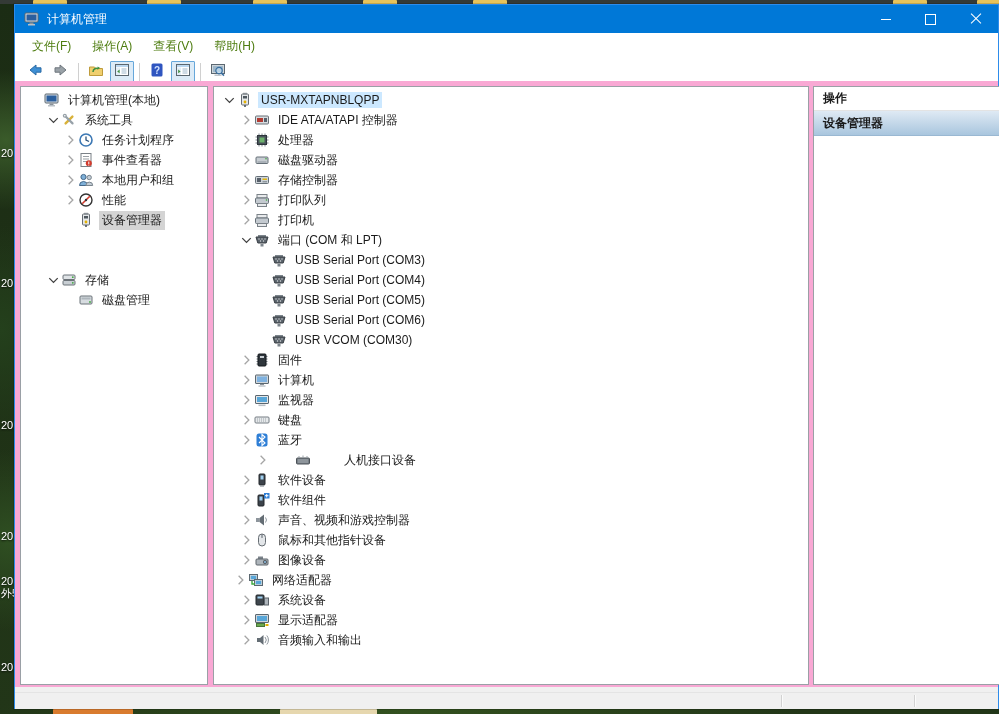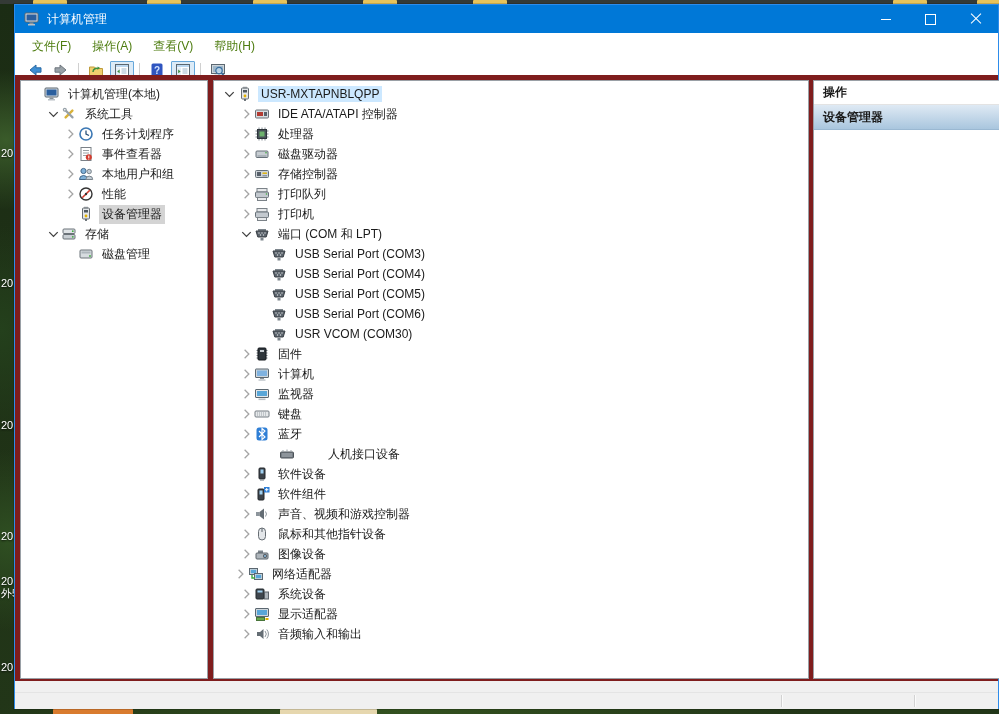--- a/index.html
+++ b/index.html
@@ -33,21 +33,21 @@
   .glyph-close:before{transform:rotate(45deg)}
   .glyph-close:after{transform:rotate(-45deg)}
   
   .menubar{height:26px;background:#fff;display:flex;align-items:center;padding-left:8px;font-size:12px;color:#4d7c0f}
   .menu-item{padding:4px 9px;margin-right:3px}
   .toolbar{height:25px;background:#fff;border-bottom:1px solid #dadada;display:flex;align-items:center;padding-left:7px}
   .tb-btn{width:24px;height:22px;display:flex;align-items:center;justify-content:center;margin:0 1px;border:1px solid rgba(0,0,0,0);border-radius:1px;box-sizing:border-box}
   .tb-btn.pressed{background:#dcebf7;border-color:#66a7da}
   .tb-sep{width:1px;height:18px;background:#d0d0d0;margin:0 4px}
   
-  .content{position:absolute;top:70px;left:0;width:100%;height:606px;background:#7f1d1d}
+  .content{position:absolute;top:76px;left:0;width:100%;height:606px;background:#f9a8d4}
   .panel{position:absolute;top:5px;height:599px;background:#fff;border:1px solid #9aa0a6;box-sizing:border-box;overflow:hidden}
   .panel-left{left:5px;width:188px}
   .panel-center{left:198px;width:596px}
   .panel-right{left:798px;width:205px}
   .tree{padding-top:3px;font-size:12px;color:#1a1a1a}
   .tree-row{height:20px;display:flex;align-items:center;white-space:nowrap}
   .chev{width:15px;height:16px;flex:none;display:flex;align-items:center;justify-content:center}
   .ticon{width:16px;height:16px;flex:none;margin-right:5px}
   .ticon svg,.chev svg{display:block}
   .tlabel{padding:1px 3px;border-radius:0}
@@ -275,21 +275,21 @@
               <svg viewBox="0 0 16 16" width="16" height="16">
                 <rect x="4.5" y="2" width="7" height="11" rx="1" fill="#e3e6e9" stroke="#666c72"></rect>
                 <rect x="6" y="0.8" width="4" height="1.8" fill="#8a9096"></rect>
                 <rect x="6" y="4" width="4" height="2.5" fill="#4f585f"></rect>
                 <circle cx="8" cy="10" r="1.4" fill="#e2b100"></circle>
                 <rect x="7.2" y="13" width="1.6" height="2" fill="#4f585f"></rect>
               </svg>
             </span>
             <span class="tlabel sel-inactive">设备管理器</span>
           </div>
-          <div class="tree-row" style="padding-left: 25px;">
+          <div class="tree-row" style="padding-left: 25px; margin-top: 40px;">
             <span class="chev">
               <svg viewBox="0 0 16 16" width="16" height="16">
                 <path d="M3.5 6 L8 10.5 L12.5 6" fill="none" stroke="#404040" stroke-width="1.4"></path>
               </svg>
             </span>
             <span class="ticon">
               <svg viewBox="0 0 16 16" width="16" height="16">
                 <rect x="2" y="3" width="12" height="4.5" rx="1" fill="#dfe3e6" stroke="#6b7278"></rect>
                 <rect x="2" y="8.5" width="12" height="4.5" rx="1" fill="#c9cfd4" stroke="#6b7278"></rect>
                 <circle cx="11.8" cy="5.2" r="0.9" fill="#3faa3f"></circle>
@@ -589,21 +589,21 @@
               </svg>
             </span>
             <span class="ticon">
               <svg viewBox="0 0 16 16" width="16" height="16">
                 <rect x="2.5" y="1.5" width="11" height="13" rx="2.5" fill="#2f7fd6"></rect>
                 <path d="M5 5 l6 6 -3 2.5 v-11 l3 2.5 -6 6" stroke="#fff" stroke-width="1.1" fill="none"></path>
               </svg>
             </span>
             <span class="tlabel">蓝牙</span>
           </div>
-          <div class="tree-row" style="padding-left: 25px; gap: 25px;">
+          <div class="tree-row" style="padding-left: 41px; gap: 25px;">
             <span class="chev">
               <svg viewBox="0 0 16 16" width="16" height="16">
                 <path d="M6 3.5 L10.5 8 L6 12.5" fill="none" stroke="#a6a6a6" stroke-width="1.4"></path>
               </svg>
             </span>
             <span class="ticon">
               <svg viewBox="0 0 16 16" width="16" height="16">
                 <rect x="1.5" y="6" width="13" height="6" rx="1" fill="#767e85" stroke="#4c5258"></rect>
                 <path d="M3.5 8h1M5.5 8h1M7.5 8h1M9.5 8h1M11.5 8h1M3.5 10h1M5.5 10h1M7.5 10h1M9.5 10h1M11.5 10h1" stroke="#d7dbde"></path>
                 <path d="M4 6 v-2 M8 6 v-2.5 M12 6 v-2" stroke="#9aa2a8"></path>

